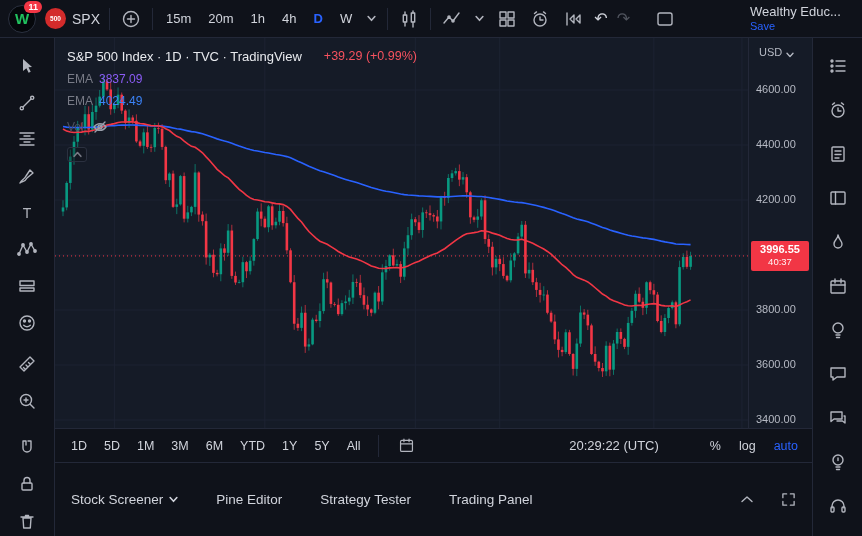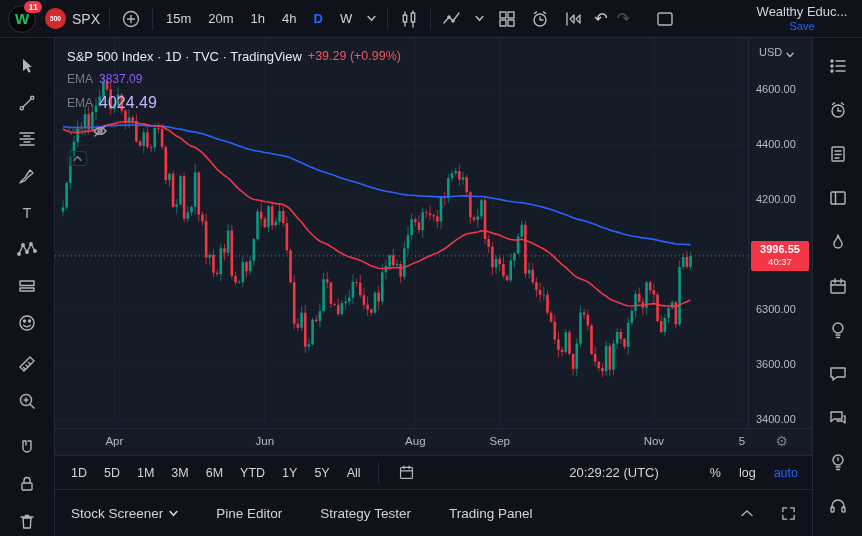--- a/index.html
+++ b/index.html
@@ -23,21 +23,21 @@
   .sym500{width:21px;height:21px;border-radius:50%;background:#d32b2b;color:#fff;font-size:6.5px;
     font-weight:bold;display:flex;align-items:center;justify-content:center;}
   .symname{font-size:14px;color:var(--text);}
   .tbtn{font-size:13px;color:var(--text);padding:3px 4px;border-radius:3px;cursor:pointer;white-space:nowrap;}
   .tbtn.active{color:var(--blue);font-weight:bold;}
   .icbtn{display:flex;align-items:center;justify-content:center;color:var(--icon);cursor:pointer;padding:2px;}
   .ic{width:20px;height:20px;stroke:currentColor;fill:none;stroke-width:1.4;stroke-linecap:round;stroke-linejoin:round;display:block;}
   .ic.small{width:9px;height:7px;}
   .uarr{font-size:16px;color:var(--text);cursor:pointer;line-height:1;}
   .uarr.dim{color:#50545e;}
-  #layoutblock{margin-left:auto;text-align:center;line-height:1.15;min-width:104px;}
+  #layoutblock{margin-left:auto;text-align:left;line-height:1.15;min-width:104px;}
   #layoutname{font-size:13px;color:var(--text);white-space:nowrap;}
   #savelbl{font-size:11px;color:var(--blue);cursor:pointer;}
   
   #main{flex:1;display:flex;min-height:0;}
   #left-toolbar{flex:0 0 55px;border-right:1px solid var(--border);display:flex;flex-direction:column;
     align-items:center;padding-top:13px;gap:7px;background:var(--panel);}
   .ltb{width:34px;height:30px;display:flex;align-items:center;justify-content:center;color:var(--icon);cursor:pointer;border-radius:4px;}
   .mt4{margin-top:4px;} .mt10{margin-top:10px;}
   #center{flex:1;display:flex;flex-direction:column;min-width:0;}
   
@@ -48,24 +48,24 @@
   #usd{position:absolute;top:8px;left:10px;display:flex;align-items:flex-end;gap:4px;color:#b6bac4;cursor:pointer;}
   .ptick{position:absolute;left:7px;}
   #last-label{position:absolute;left:2px;right:3px;background:var(--red);color:#fff;border-radius:2px;
     text-align:center;padding:2px 0 3px;line-height:1.2;}
   #last-price{font-size:11px;font-weight:bold;}
   #countdown{font-size:9.5px;opacity:.95;}
   
   #legend{position:absolute;top:12px;left:12px;line-height:1;}
   .lrow{display:flex;align-items:center;gap:6px;margin-bottom:10px;}
   #legend-title{font-size:13px;color:#e8eaee;}
-  #legend-change{font-size:12.5px;color:#f7525f;}
+  #legend-change{font-size:12.5px;color:#f7525f;margin-left:16px;}
   .lema{font-size:12px;color:var(--muted);}
   .lval-red{font-size:12px;color:#8b5cf6;}
-  .lval-blue{font-size:16px;color:#c4b5fd;}
+  .lval-blue{font-size:12px;color:#3b82f6;}
   .lvol{font-size:12px;color:#4c5160;}
   #collapse-btn{margin-top:4px;width:20px;height:15px;border:1px solid #2b3140;border-radius:3px;
     display:flex;align-items:center;justify-content:center;color:var(--muted);cursor:pointer;background:rgba(15,18,26,.4);}
   
   #time-axis{height:27px;flex:0 0 27px;position:relative;background:var(--chartbg);
     border-top:1px solid var(--border);cursor:ew-resize;}
   .ttick{position:absolute;top:6px;transform:translateX(-50%);color:#b6bac4;font-size:11.5px;}
   #gear{position:absolute;right:24px;top:5px;color:var(--muted);font-size:14px;line-height:1;cursor:pointer;}
   
   #range-bar{height:34px;flex:0 0 34px;display:flex;align-items:center;gap:17px;padding:0 14px 0 16px;
@@ -658,42 +658,31 @@
             <span>USD</span>
             <svg class="ic small" style="width:8px;height:6px;" viewBox="0 0 8 6">
                 <polyline points="1,1.2 4,4.6 7,1.2"></polyline>
               </svg>
           </div>
           <div id="price-ticks">
               <div class="ptick" style="top: 45px;">4600.00</div>
               <div class="ptick" style="top: 100px;">4400.00</div>
               <div class="ptick" style="top: 155px;">4200.00</div>
               <div class="ptick" style="top: 210px;">4000.00</div>
-              <div class="ptick" style="top: 265px;">6300.00</div>
+              <div class="ptick" style="top: 265px;">3800.00</div>
               <div class="ptick" style="top: 320px;">3600.00</div>
               <div class="ptick" style="top: 375px;">3400.00</div>
             </div>
           <div id="last-label" style="top: 202.949px;">
             <div id="last-price">3996.55</div>
             <div id="countdown">40:37</div>
           </div>
         </div>
       </div>
 
-      <div id="time-axis">
-        <div id="time-ticks">
-            <div class="ttick" style="left: 59.38px;">Apr</div>
-            <div class="ttick" style="left: 209.85px;">Jun</div>
-            <div class="ttick" style="left: 360.32px;">Aug</div>
-            <div class="ttick" style="left: 444.73px;">Sep</div>
-            <div class="ttick" style="left: 598.87px;">Nov</div>
-            <div class="ttick" style="left: 686.95px;">5</div>
-          </div>
-        <span id="gear">⚙</span>
-      </div>
 
       <div id="range-bar">
         <span class="rbtn">1D</span>
         <span class="rbtn">5D</span>
         <span class="rbtn">1M</span>
         <span class="rbtn">3M</span>
         <span class="rbtn">6M</span>
         <span class="rbtn">YTD</span>
         <span class="rbtn">1Y</span>
         <span class="rbtn">5Y</span>

